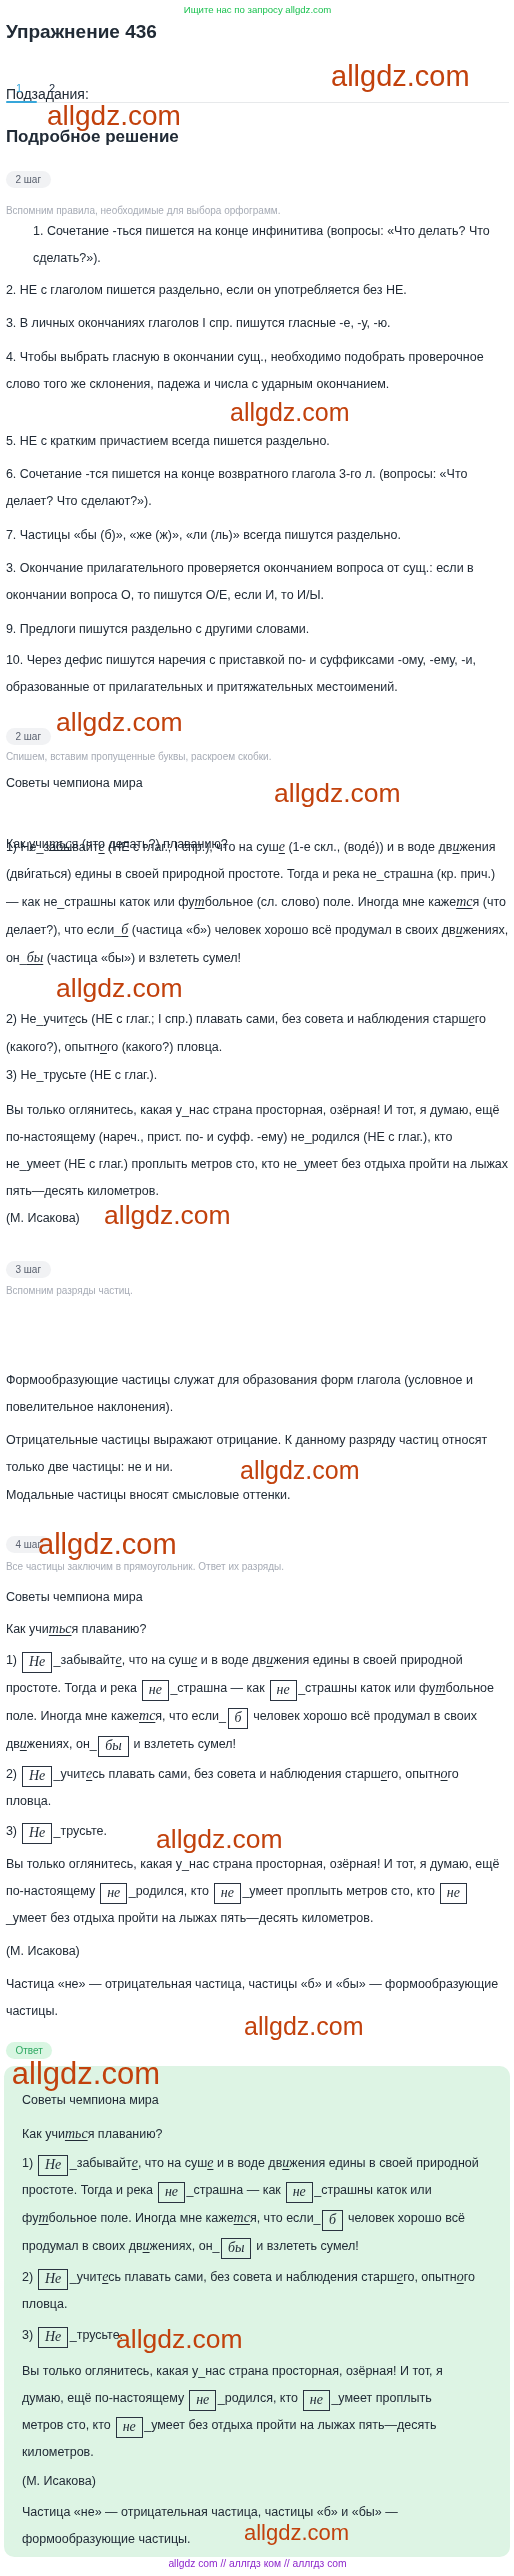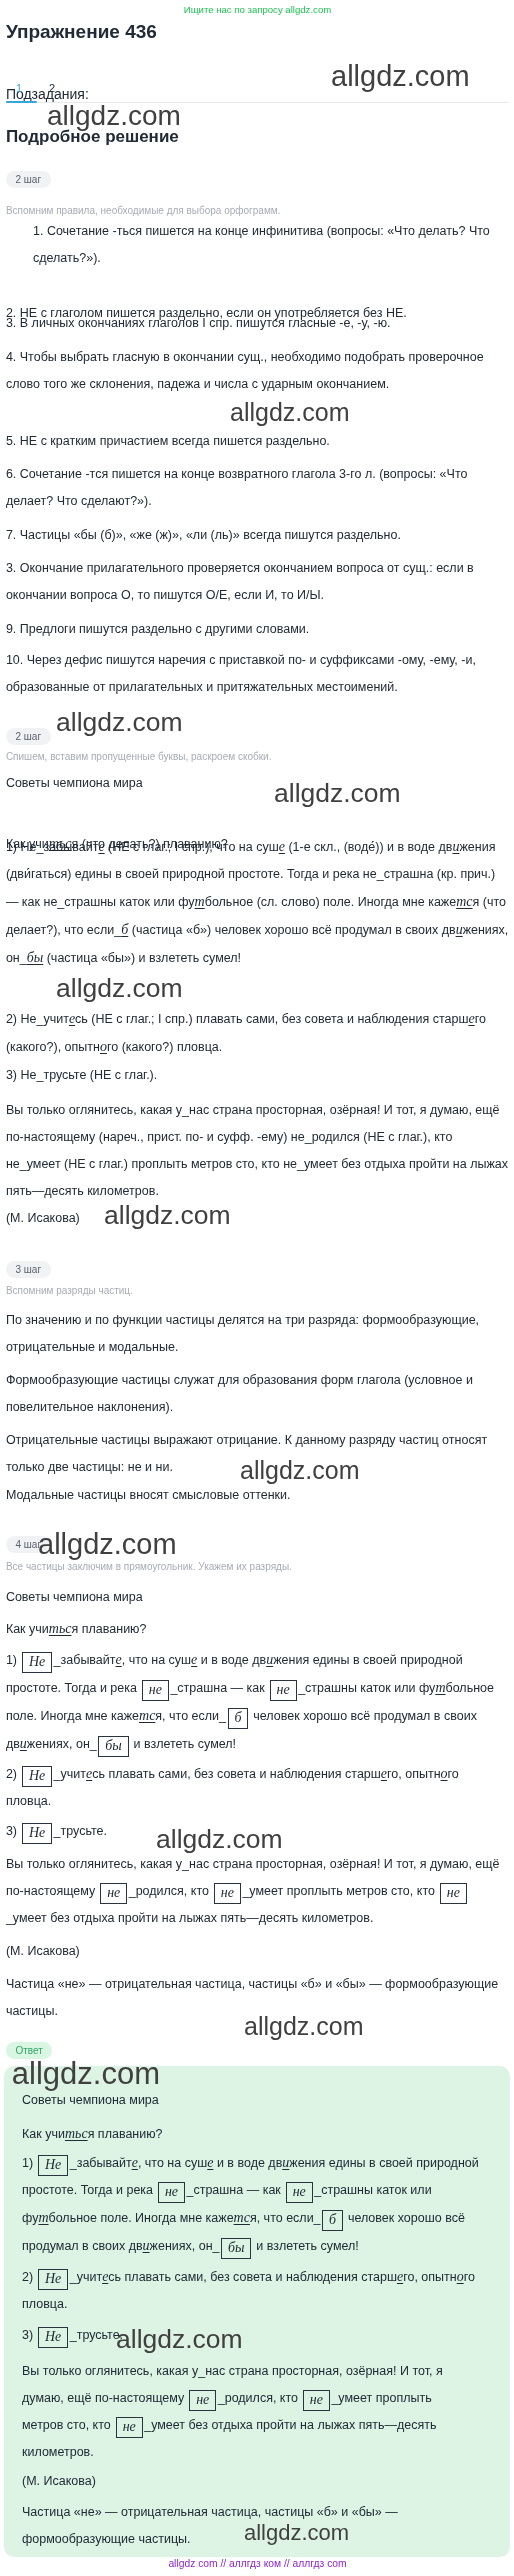--- a/index.html
+++ b/index.html
@@ -18,67 +18,66 @@
   .badge{position:absolute;background:#f1f2f4;color:#5b6270;border-radius:735px;
          padding:2.9px 9.6px;font-size:10px;white-space:nowrap}
   .badge.ans{background:#d9f6e2;color:#2fa963}
   .note{position:absolute;font-size:10px;color:#a7acb6;line-height:22px}
   .blk{position:absolute;font-size:12.5px;line-height:27px}
   .u{font-family:"Liberation Serif",serif;font-style:italic;font-size:14px;
      text-decoration:underline;text-underline-offset:2.2px}
   .box{display:inline-block;font-family:"Liberation Serif",serif;font-style:italic;
        font-size:14px;line-height:17.7px;border:0.7px solid #2a3340;padding:0.7px 5.9px;
        margin:0 1.5px;vertical-align:-2.2px;background:transparent}
-  .wm{position:absolute;color:#404040;white-space:nowrap;line-height:1;pointer-events:none}
+  .wm{position:absolute;color:#c2410c;white-space:nowrap;line-height:1;pointer-events:none}
   .panel{position:absolute;background:#ddf4e4;border-radius:10.3px}
   .footer{left:0;right:0;top:2558px;text-align:center;font-size:10.3px;color:#8d27cc}
 </style>
 </head>
 <body>
 
 <div id="page">
   <div class="abs hint">Ищите нас по запросу allgdz.com</div>
   <div class="abs title">Упражнение 436</div>
   <div class="abs sub">Подзадания:</div>
   <div class="abs tab tab-1">1</div>
   <div class="abs tab tab-2">2</div>
   <div class="abs divider"></div>
   <div class="abs tabbar"></div>
   <div class="abs heading">Подробное решение</div>
   <div class="abs footer">allgdz com  //  аллгдз ком  //  аллгдз com</div>
 <div class="panel" style="left: 4.4px; top: 2066px; width: 506px; height: 491px;"></div>
     <div class="badge" style="left: 5.9px; top: 171px;">2 шаг</div>
     <div class="note" style="left: 5.9px; top: 200px; width: 497px;">Вспомним правила, необходимые для выбора орфограмм.</div>
     <div class="blk" style="left: 11px; top: 218px; width: 497px; margin-left: 22px;">1. Сочетание -ться пишется на конце инфинитива (вопросы: «Что делать? Что сделать?»).</div>
-    <div class="blk" style="left: 5.9px; top: 277px; width: 497px; margin-top: 23px;">2. НЕ с глаголом пишется раздельно, если он употребляется без НЕ.</div>
+    <div class="blk" style="left: 5.9px; top: 277px; width: 497px;">2. НЕ с глаголом пишется раздельно, если он употребляется без НЕ.</div>
     <div class="blk" style="left: 5.9px; top: 310px; width: 497px;">3. В личных окончаниях глаголов I спр. пишутся гласные -е, -у, -ю.</div>
     <div class="blk" style="left: 5.9px; top: 344px; width: 497px;">4. Чтобы выбрать гласную в окончании сущ., необходимо подобрать проверочное слово того же склонения, падежа и числа с ударным окончанием.</div>
     <div class="blk" style="left: 5.9px; top: 428px; width: 497px;">5. НЕ с кратким причастием всегда пишется раздельно.</div>
     <div class="blk" style="left: 5.9px; top: 461px; width: 497px;">6. Сочетание -тся пишется на конце возвратного глагола 3-го л. (вопросы: «Что делает? Что сделают?»).</div>
     <div class="blk" style="left: 5.9px; top: 522px; width: 497px;">7. Частицы «бы (б)», «же (ж)», «ли (ль)» всегда пишутся раздельно.</div>
     <div class="blk" style="left: 5.9px; top: 555px; width: 497px;">3. Окончание прилагательного проверяется окончанием вопроса от сущ.: если в окончании вопроса О, то пишутся О/Е, если И, то И/Ы.</div>
     <div class="blk" style="left: 5.9px; top: 616px; width: 497px;">9. Предлоги пишутся раздельно с другими словами.</div>
     <div class="blk" style="left: 5.9px; top: 647px; width: 497px;">10. Через дефис пишутся наречия с приставкой по- и суффиксами -ому, -ему, -и, образованные от прилагательных и притяжательных местоимений.</div>
     <div class="badge" style="left: 5.9px; top: 728px;">2 шаг</div>
     <div class="note" style="left: 5.9px; top: 746px; width: 497px;">Спишем, вставим пропущенные буквы, раскроем скобки.</div>
     <div class="blk" style="left: 5.9px; top: 770px; width: 494px;">Советы чемпиона мира</div>
     <div class="blk" style="left: 5.9px; top: 804px; width: 494px; margin-top: 26px;">Как учи<span class="u">тьс</span>я (что делать?) плаванию?</div>
     <div class="blk" style="left: 5.9px; top: 833px; width: 503px;">1) Не_забывайт<span class="u">е</span> (НЕ с глаг.; I спр.), что на суш<span class="u">е</span> (1-е скл., (воде́)) и в воде дв<span class="u">и</span>жения (дви́гаться) едины в своей природной простоте. Тогда и река не_страшна (кр. прич.) — как не_страшны каток или фу<span class="u">т</span>больное (сл. слово) поле. Иногда мне каже<span class="u">тс</span>я (что делает?), что если_<span class="u">б</span> (частица «б») человек хорошо всё продумал в своих дв<span class="u">и</span>жениях, он_<span class="u">бы</span> (частица «бы») и взлететь сумел!</div>
     <div class="blk" style="left: 5.9px; top: 1005px; width: 503px;">2) Не_учит<span class="u">е</span>сь (НЕ с глаг.; I спр.) плавать сами, без совета и наблюдения старш<span class="u">е</span>го (какого?), опытн<span class="u">о</span>го (какого?) пловца.</div>
     <div class="blk" style="left: 5.9px; top: 1062px; width: 503px;">3) Не_трусьте (НЕ с глаг.).</div>
     <div class="blk" style="left: 5.9px; top: 1097px; width: 503px;">Вы только оглянитесь, какая у_нас страна просторная, озёрная! И тот, я думаю, ещё по-настоящему (нареч., прист. по- и суфф. -ему) не_родился (НЕ с глаг.), кто не_умеет (НЕ с глаг.) проплыть метров сто, кто не_умеет без отдыха пройти на лыжах пять—десять километров.</div>
     <div class="blk" style="left: 5.9px; top: 1205px; width: 494px;">(М. Исакова)</div>
     <div class="badge" style="left: 5.9px; top: 1261px;">3 шаг</div>
     <div class="note" style="left: 5.9px; top: 1280px; width: 497px;">Вспомним разряды частиц.</div>
-    <div class="blk" style="left: 5.9px; top: 1307px; width: 494px;">По значению и по функции частицы делятся на три разряда: формообразующие, отрицательные и модальные.</div>
     <div class="blk" style="left: 5.9px; top: 1367px; width: 494px;">Формообразующие частицы служат для образования форм глагола (условное и повелительное наклонения).</div>
     <div class="blk" style="left: 5.9px; top: 1427px; width: 494px;">Отрицательные частицы выражают отрицание. К данному разряду частиц относят только две частицы: не и ни.</div>
     <div class="blk" style="left: 5.9px; top: 1482px; width: 494px;">Модальные частицы вносят смысловые оттенки.</div>
     <div class="badge" style="left: 5.9px; top: 1536px;">4 шаг</div>
-    <div class="note" style="left: 5.9px; top: 1556px; width: 497px;">Все частицы заключим в прямоугольник. Укажем их разряды.</div>
+    <div class="note" style="left: 5.9px; top: 1556px; width: 497px;">Все частицы заключим в прямоугольник. Ответ их разряды.</div>
     <div class="blk" style="left: 5.9px; top: 1584px; width: 494px;">Советы чемпиона мира</div>
     <div class="blk" style="left: 5.9px; top: 1615px; width: 494px;">Как учи<span class="u">тьс</span>я плаванию?</div>
     <div class="blk" style="left: 5.9px; top: 1646px; width: 500px;">1) <span class="box">Не</span>_забывайт<span class="u">е</span>, что на суш<span class="u">е</span> и в воде дв<span class="u">и</span>жения едины в своей природной простоте. Тогда и река <span class="box">не</span>_страшна — как <span class="box">не</span>_страшны каток или фу<span class="u">т</span>больное поле. Иногда мне каже<span class="u">тс</span>я, что если_<span class="box">б</span> человек хорошо всё продумал в своих дв<span class="u">и</span>жениях, он_<span class="box">бы</span> и взлететь сумел!</div>
     <div class="blk" style="left: 5.9px; top: 1760px; width: 500px;">2) <span class="box">Не</span>_учит<span class="u">е</span>сь плавать сами, без совета и наблюдения старш<span class="u">е</span>го, опытн<span class="u">о</span>го пловца.</div>
     <div class="blk" style="left: 5.9px; top: 1818px; width: 500px;">3) <span class="box">Не</span>_трусьте.</div>
     <div class="blk" style="left: 5.9px; top: 1851px; width: 500px;">Вы только оглянитесь, какая у_нас страна просторная, озёрная! И тот, я думаю, ещё по-настоящему <span class="box">не</span>_родился, кто <span class="box">не</span>_умеет проплыть метров сто, кто <span class="box">не</span>_умеет без отдыха пройти на лыжах пять—десять километров.</div>
     <div class="blk" style="left: 5.9px; top: 1938px; width: 494px;">(М. Исакова)</div>
     <div class="blk" style="left: 5.9px; top: 1971px; width: 494px;">Частица «не» — отрицательная частица, частицы «б» и «бы» — формообразующие частицы.</div>
     <div class="badge ans" style="left: 5.9px; top: 2042px; text-align: right;">Ответ</div>
     <div class="blk" style="left: 22px; top: 2087px; width: 449px;">Советы чемпиона мира</div>

